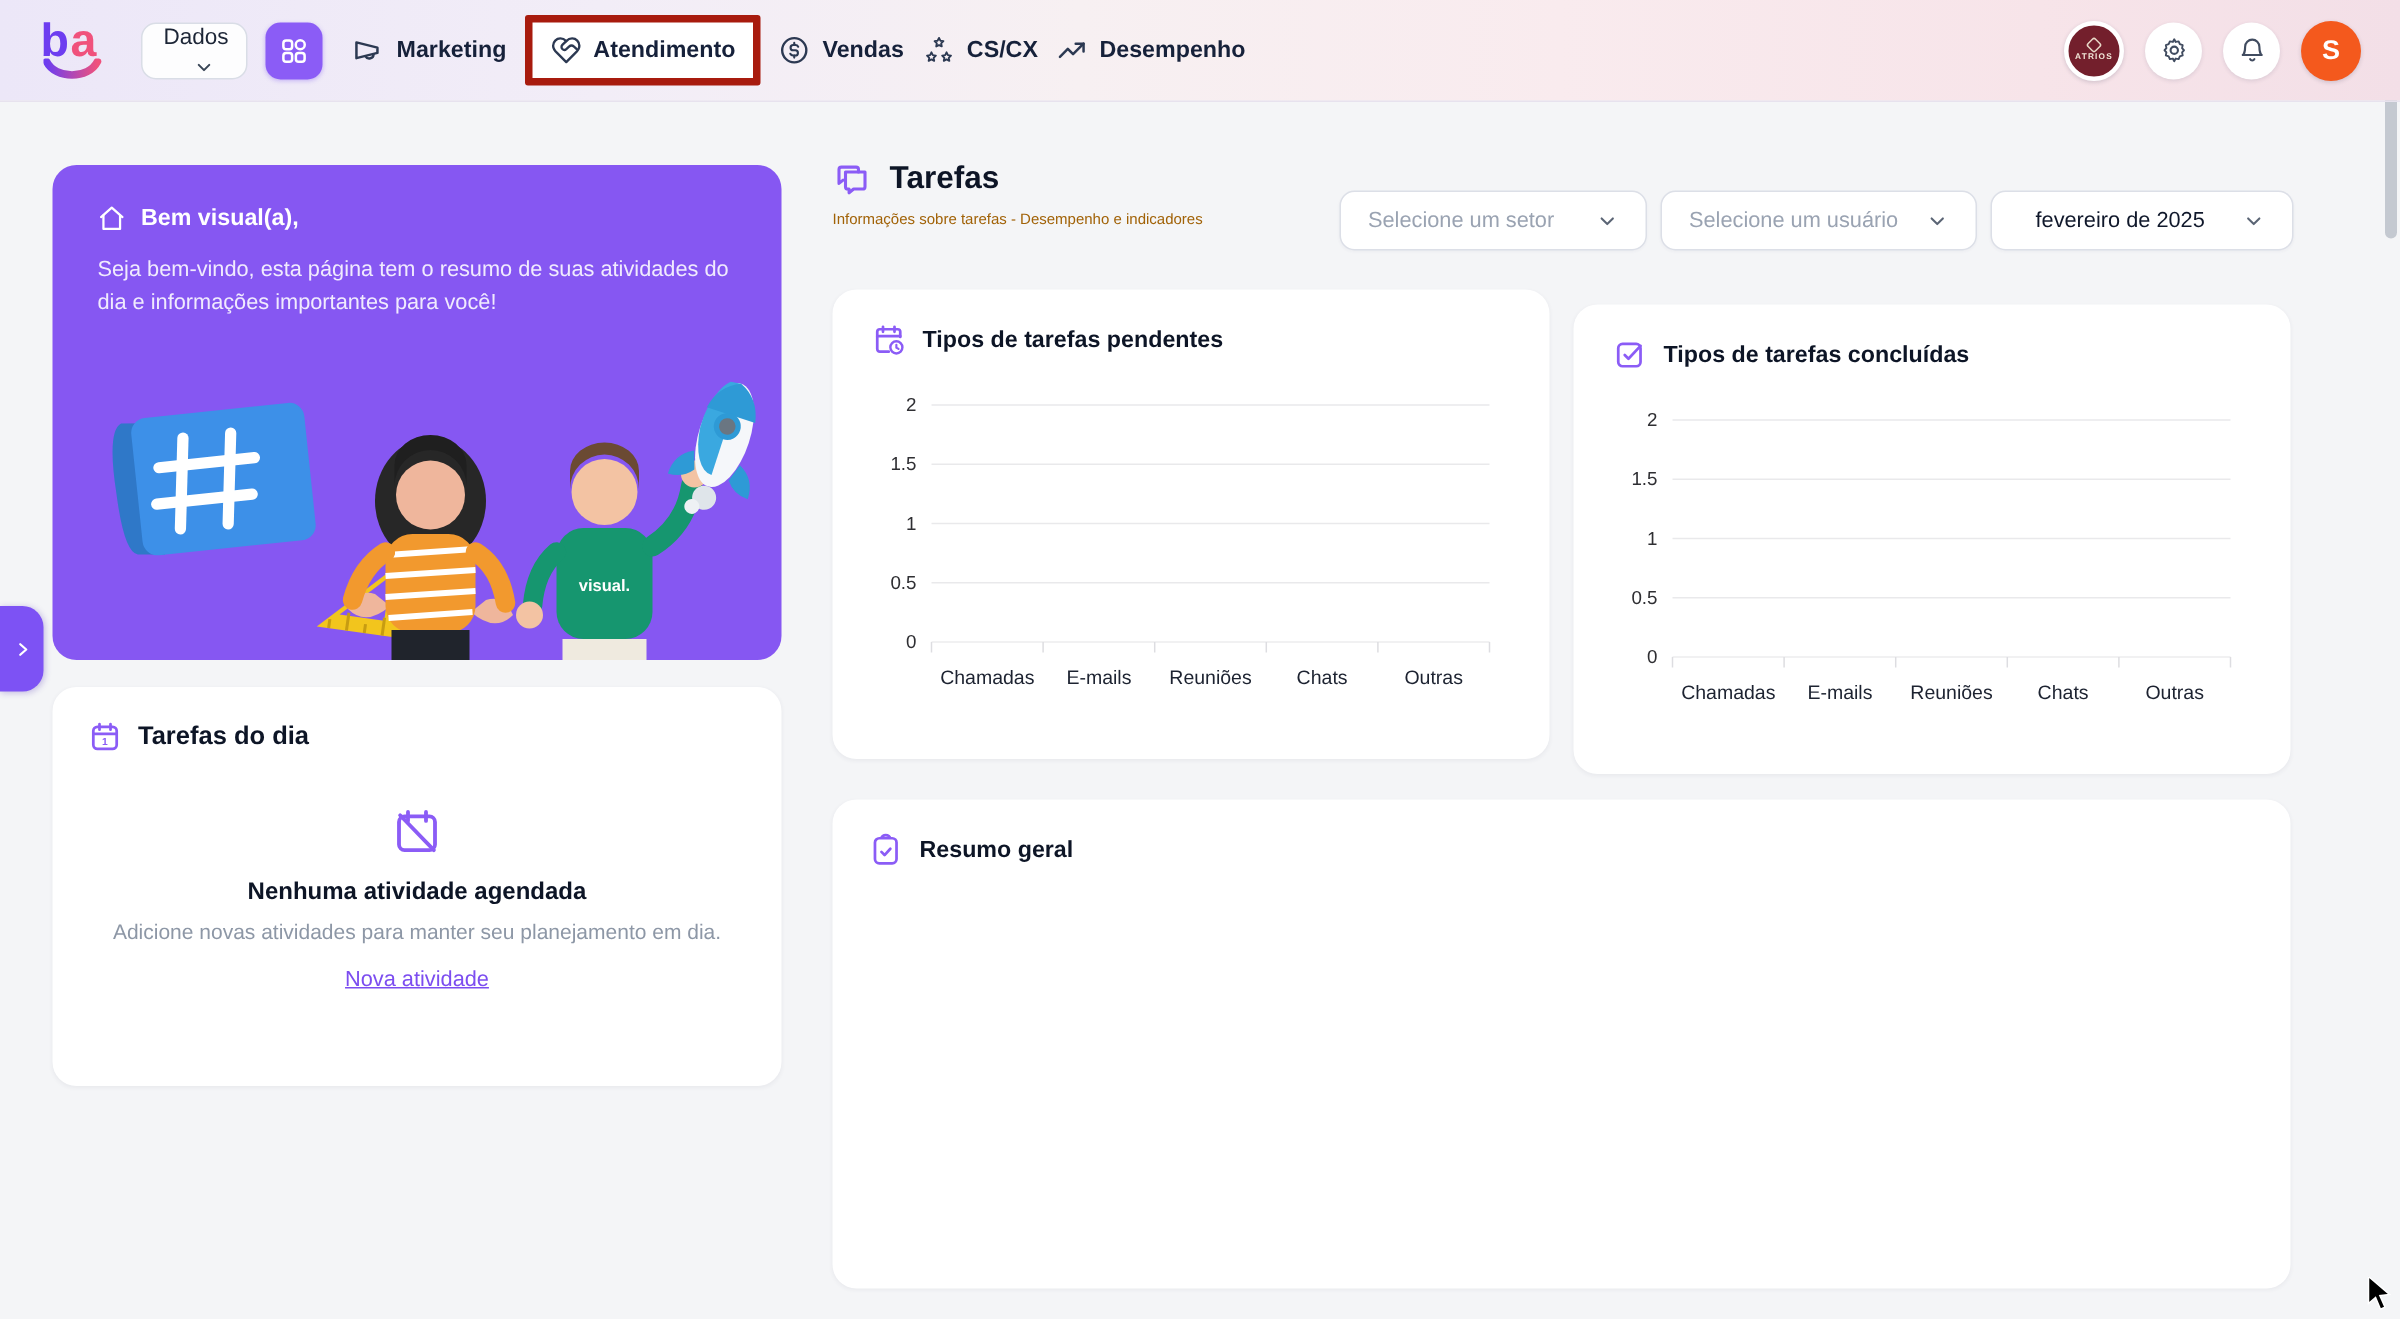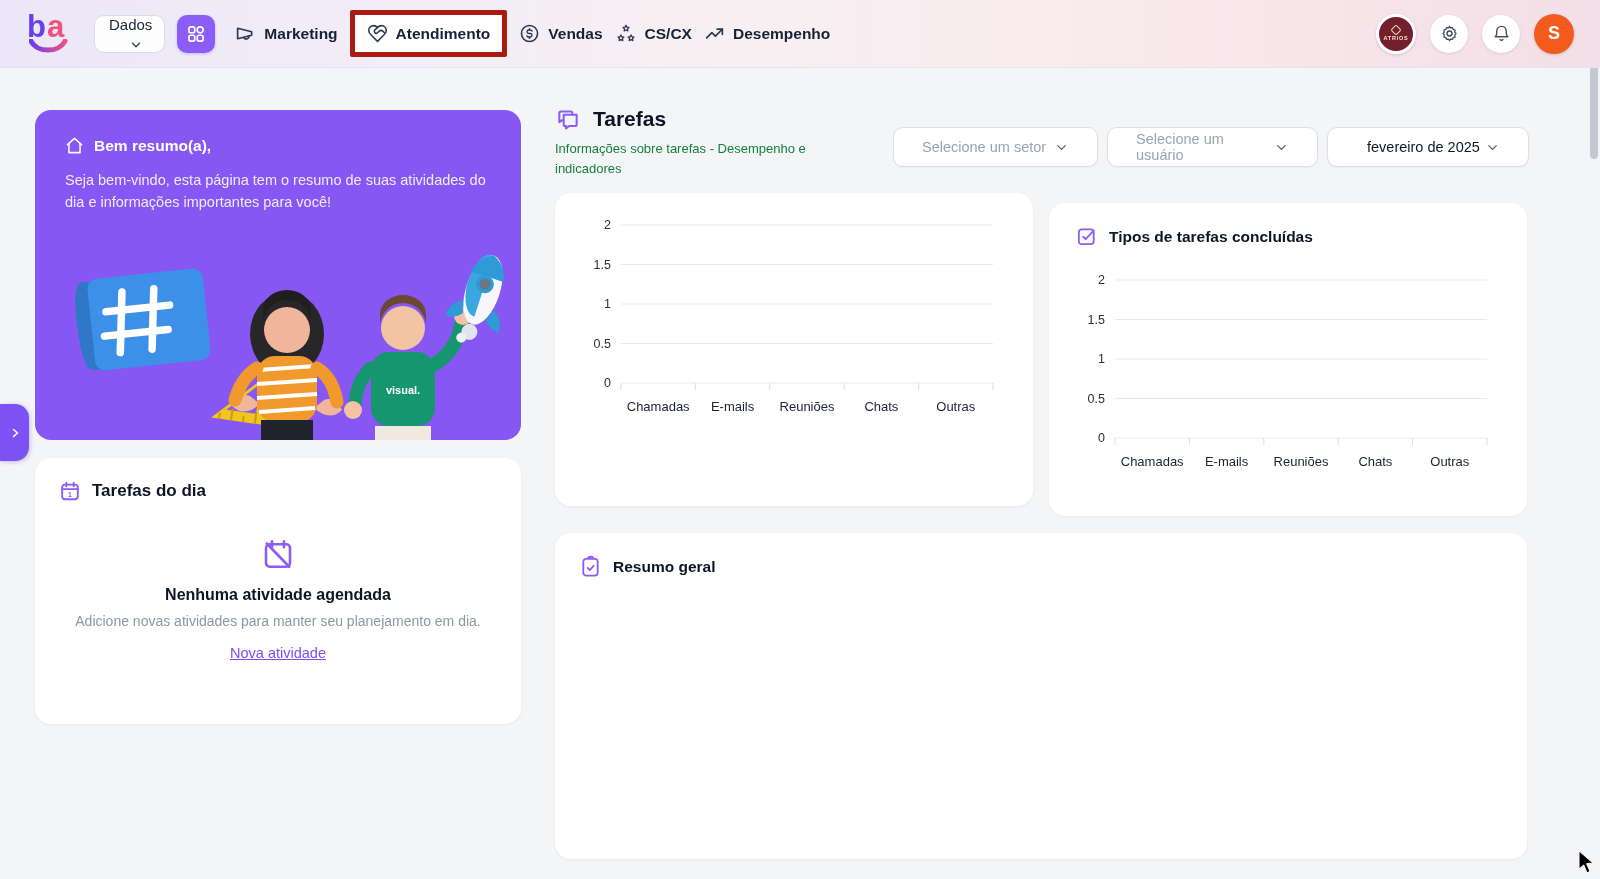--- a/index.html
+++ b/index.html
@@ -98,28 +98,29 @@
   .card-title { font-size:17px; font-weight:700; color:#0d1526; }
   .empty-state { text-align:center; padding-top:34px; }
   .empty-title { font-size:16px; font-weight:700; color:#0d1526; margin-top:14px; }
   .empty-desc { font-size:14px; color:#8d97a6; margin-top:9px; }
   .empty-link { display:inline-block; margin-top:16px; font-size:14.5px; color:#7c4df0; text-decoration:underline; cursor:pointer; }
 
   
   .section-header { position:absolute; left:555px; top:106px; width:330px; }
   .section-title-row { display:flex; align-items:center; gap:12px; }
   .section-title { font-size:21px; font-weight:800; color:#0d1526; }
-  .section-subtitle { font-size:13px; color:#15803d; margin-top:7px; line-height:1.5; max-width:300px; }
+  .section-subtitle { font-size:10px; color:#a16207; margin-top:7px; line-height:1.5; max-width:300px; }
 
   .filters { position:absolute; left:893px; top:127px; display:flex; gap:9px; }
   .filter-select {
     background:#fff; border:1px solid #dcdfe7; border-radius:10px; height:40px;
     display:flex; align-items:center; justify-content:space-between;
-    padding:0 28px; font-size:14.5px; cursor:pointer;
+    padding:0 18px; font-size:14.5px; cursor:pointer;
     box-shadow:0 1px 2px rgba(50,50,90,.04);
+    text-align:right;
   }
   .filter-select .ph { color:#9aa3b2; }
   .filter-select .val { color:#10182b;margin-left:11px; }
   .f1 { width:205px; } .f2 { width:211px; } .f3 { width:202px; }
 
   
   .chart-card-1 { left:555px; top:193px; width:478px; height:313px; }
   .chart-card-2 { left:1049px; top:203px; width:478px; height:313px; }
   .chart-card .card-header { padding:22px 24px 0 26px; }
   .chart-title { font-size:15.5px; font-weight:700; color:#0d1526; }
@@ -252,21 +253,21 @@
   </svg>
 </div>
 
 <div class="welcome-card">
   <div class="welcome-inner">
     <div class="welcome-greeting">
       <svg width="19" height="19" viewBox="0 0 24 24">
         <path d="M3 11l9-8 9 8" fill="none" stroke="#fff" stroke-width="1.9" stroke-linecap="round" stroke-linejoin="round"></path>
         <path d="M5 9.5V21h14V9.5" fill="none" stroke="#fff" stroke-width="1.9" stroke-linecap="round" stroke-linejoin="round"></path>
       </svg>
-      <span>Bem resumo(a),</span>
+      <span>Bem visual(a),</span>
     </div>
     <div class="welcome-desc">Seja bem-vindo, esta página tem o resumo de suas atividades do dia e informações importantes para você!</div>
   </div>
   <svg class="welcome-illustration" viewBox="0 0 486 212">
 
     <g transform="translate(108,92) rotate(-6)">
       <path d="M-58 -44 q-10 4 -8 46 q1 40 10 42 l18 2 q-8 -44 0 -88 Z" fill="#2f78c8"></path>
       <rect x="-52" y="-46" width="116" height="92" rx="10" fill="#3d90e8"></rect>
       <g stroke="#ffffff" stroke-width="7.5" stroke-linecap="round">
         <line x1="-18" y1="-30" x2="-26" y2="30"></line>
@@ -377,20 +378,29 @@
   </div>
   <div class="filter-select f3">
     <span class="val">fevereiro de 2025</span>
     <svg width="15" height="15" viewBox="0 0 24 24">
         <path d="M6 9l6 6 6-6" fill="none" stroke="#5b6575" stroke-width="2.2" stroke-linecap="round" stroke-linejoin="round"></path>
       </svg>
   </div>
 </div>
 
 <div class="card chart-card chart-card-1">
+  <div class="card-header">
+    <svg width="23" height="23" viewBox="0 0 24 24">
+      <path d="M20 10V6.5A1.8 1.8 0 0 0 18.2 4.7H5.8A1.8 1.8 0 0 0 4 6.5v12A1.8 1.8 0 0 0 5.8 20.3H12" fill="none" stroke="#8b5cf6" stroke-width="1.9" stroke-linecap="round"></path>
+      <path d="M8 3v3.5 M16 3v3.5 M4 9.5h16" stroke="#8b5cf6" stroke-width="1.9" stroke-linecap="round"></path>
+      <circle cx="17.3" cy="17.3" r="4.2" fill="none" stroke="#8b5cf6" stroke-width="1.7"></circle>
+      <path d="M17.3 15.5v2l1.5.9" fill="none" stroke="#8b5cf6" stroke-width="1.5" stroke-linecap="round"></path>
+    </svg>
+    <span class="chart-title">Tipos de tarefas pendentes</span>
+  </div>
   <div class="chart-wrap">
     <svg id="chart-0" width="448" height="238" viewBox="0 0 448 238">
         <line x1="52" x2="424" y1="174" y2="174" stroke="#ececee" stroke-width="1"></line>
         <text x="42" y="178" text-anchor="end" font-size="12.5" fill="#2f2f33" font-family="Liberation Sans, sans-serif">0</text>
         <line x1="52" x2="424" y1="134.5" y2="134.5" stroke="#e9e9eb" stroke-width="1"></line>
         <text x="42" y="138.5" text-anchor="end" font-size="12.5" fill="#2f2f33" font-family="Liberation Sans, sans-serif">0.5</text>
         <line x1="52" x2="424" y1="95" y2="95" stroke="#e9e9eb" stroke-width="1"></line>
         <text x="42" y="99" text-anchor="end" font-size="12.5" fill="#2f2f33" font-family="Liberation Sans, sans-serif">1</text>
         <line x1="52" x2="424" y1="55.5" y2="55.5" stroke="#e9e9eb" stroke-width="1"></line>
         <text x="42" y="59.5" text-anchor="end" font-size="12.5" fill="#2f2f33" font-family="Liberation Sans, sans-serif">1.5</text>

